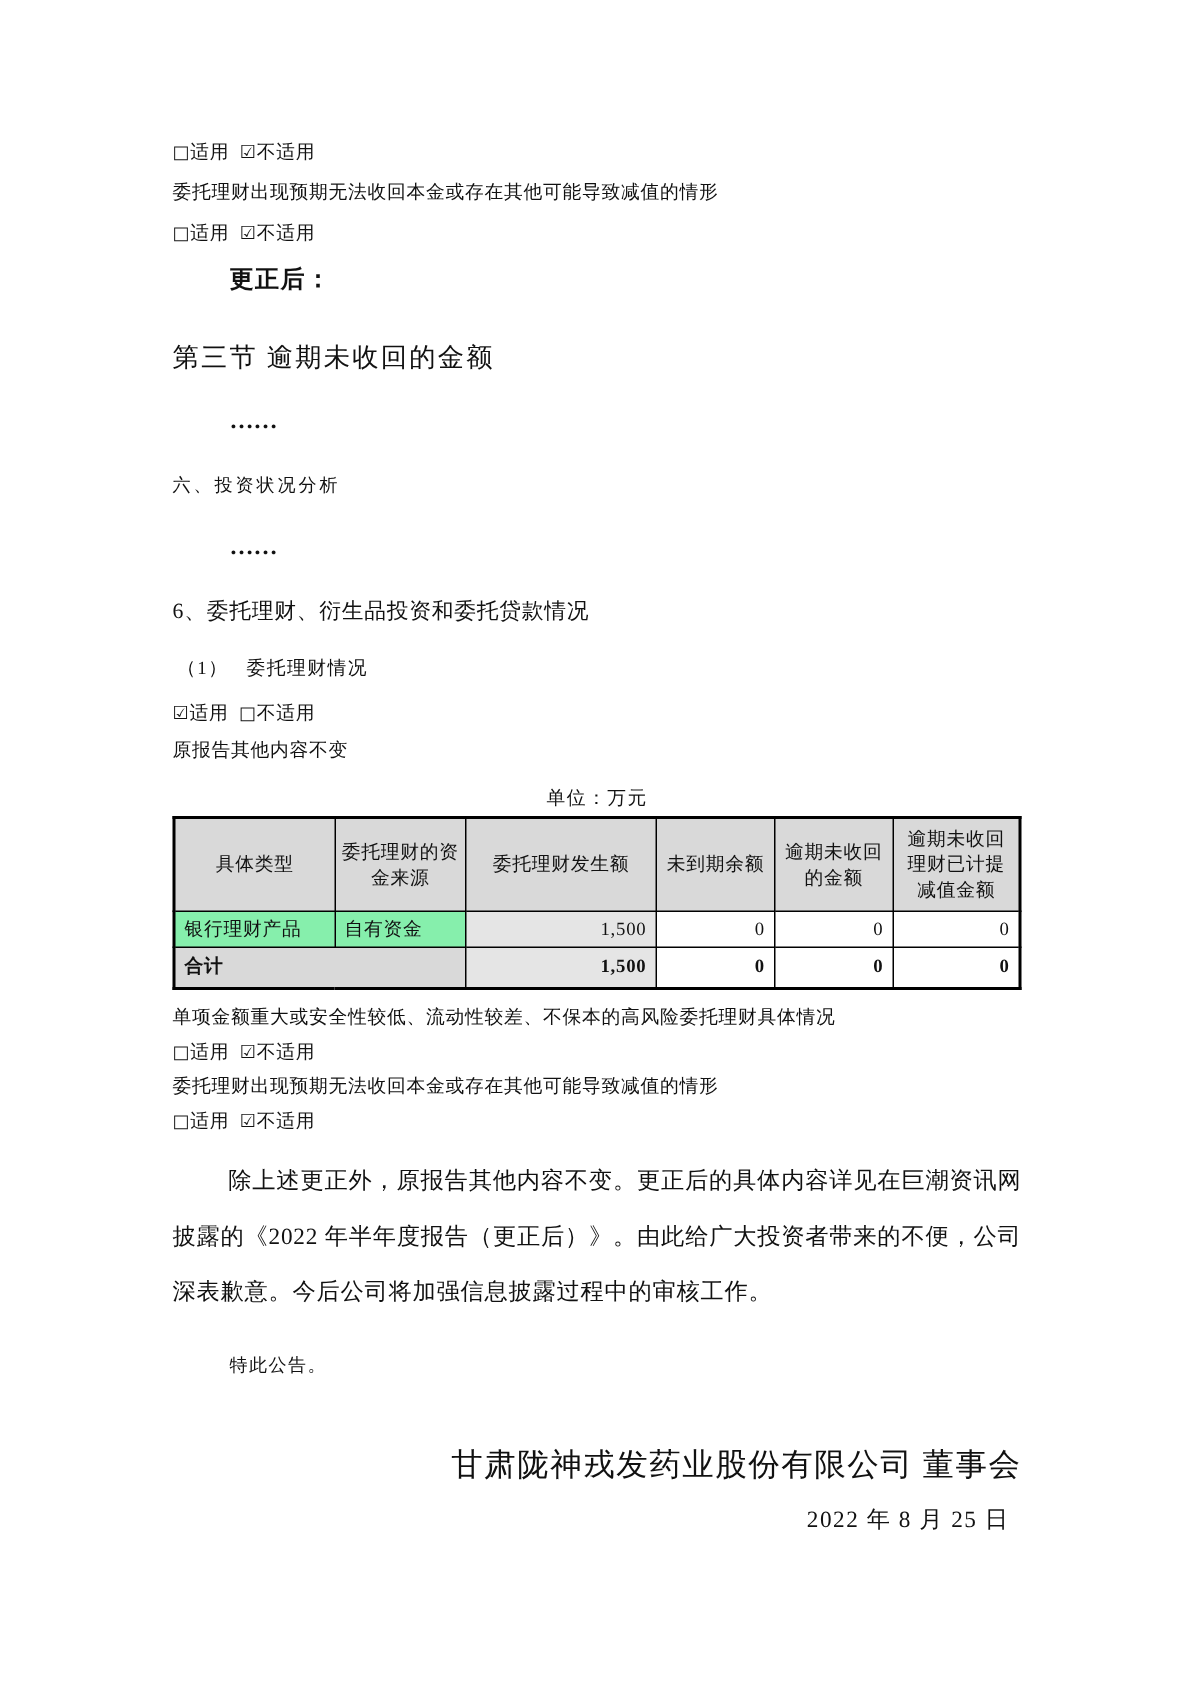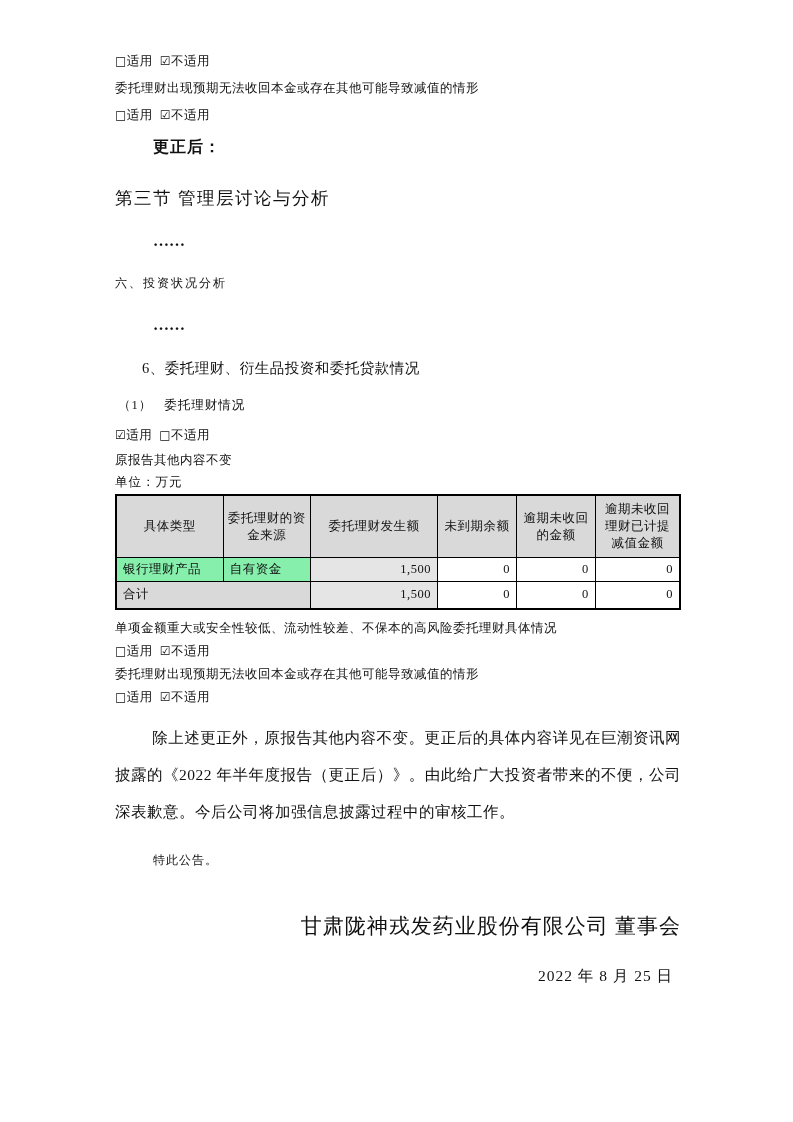--- a/index.html
+++ b/index.html
@@ -8,21 +8,21 @@
     width: 793px;
     height: 1122px;
     margin: 0 auto;
     font-family: "Liberation Serif", "DejaVu Serif", "DejaVu Sans", serif;
     color: #111111;
     overflow: hidden;
   }
   .page {
     width: 793px;
     height: 843px;
-    padding: 48px 112px 0 115px;
+    padding: 88px 112px 0 115px;
   }
   .small-line {
     font-size: 12.5px;
     line-height: 27px;
     letter-spacing: 0.5px;
     white-space: nowrap;
   }
   .tight-line {
     font-size: 12.5px;
     line-height: 20px;
@@ -57,39 +57,38 @@
     font-size: 12px;
     line-height: 24px;
     margin-top: 20px;
     letter-spacing: 2px;
   }
   .subsection-heading {
     font-size: 14.5px;
     line-height: 22px;
     margin-top: 22px;
     letter-spacing: 0.5px;
-    margin-left: 27px;
   }
   .subitem-heading {
     font-size: 12.5px;
     line-height: 20px;
     margin-top: 16px;
     letter-spacing: 1px;
     padding-left: 3px;
   }
   .subitem-heading .num-gap { margin-right: 12px; }
   .cbline-mt10 { margin-top: 10px; line-height: 20px; }
   .mt5 { margin-top: 5px; }
   .mt3 { margin-top: 3px; }
   .mt8 { margin-top: 8px; }
   .unit-line {
     font-size: 12.5px;
     line-height: 20px;
-    margin-top: 2px;
-    text-align: left;
+    margin-top: 12px;
+    text-align: center;
     letter-spacing: 1px;
   }
   table.wm-table {
     width: 100%;
     margin-top: 2px;
     border-collapse: collapse;
     border: 2px solid #000;
     table-layout: fixed;
   }
   table.wm-table th, table.wm-table td {
@@ -103,21 +102,21 @@
     text-align: center;
     line-height: 17px;
     padding: 5px 3px;
     height: 55px;
     letter-spacing: 0.5px;
   }
   table.wm-table td { padding: 3px 6px; height: 24px; letter-spacing: 0.5px; }
   td.cell-text { text-align: left; background: #86efac; }
   td.cell-num { text-align: right; background: #ffffff; }
   td.cell-num-bold { text-align: right; font-weight: bold; background: #e5e5e5; }
-  tr.total-row td { height: 27px; }
+  tr.total-row td { height: 27px; font-weight: bold; }
   td.total-label { background: #d9d9d9; text-align: left; }
   .closing-paragraph {
     margin-top: 12px;
     font-size: 15.5px;
     line-height: 37px;
     text-align: justify;
     text-indent: 2.4em;
     letter-spacing: 0.5px;
   }
   .announce-line {
@@ -128,21 +127,21 @@
     letter-spacing: 1px;
   }
   .signature-line {
     margin-top: 42px;
     font-size: 21px;
     line-height: 24px;
     text-align: right;
     letter-spacing: 1px;
   }
   .date-line {
-    margin-top: 26px;
+    margin-top: 14px;
     font-size: 15.5px;
     line-height: 24px;
     text-align: right;
     padding-right: 8px;
     letter-spacing: 1px;
   }
 </style>
 </head>
 <body>
 
@@ -153,21 +152,21 @@
   </div>
 
   <div class="small-line">委托理财出现预期无法收回本金或存在其他可能导致减值的情形</div>
 
   <div class="small-line">
     <span class="cb-box">□</span><span class="cb-label">适用</span><span class="cb-box cb-gap">☑</span><span class="cb-label">不适用</span>
   </div>
 
   <div class="corrected-label">更正后：</div>
 
-  <div class="chapter-heading">第三节 管理层讨论与分析</div>
+  <div class="chapter-heading">第三节 逾期未收回的金额</div>
 
   <div class="ellipsis-line">……</div>
 
   <div class="section-heading">六、投资状况分析</div>
 
   <div class="ellipsis-line">……</div>
 
   <div class="subsection-heading">6、委托理财、衍生品投资和委托贷款情况</div>
 
   <div class="subitem-heading">

